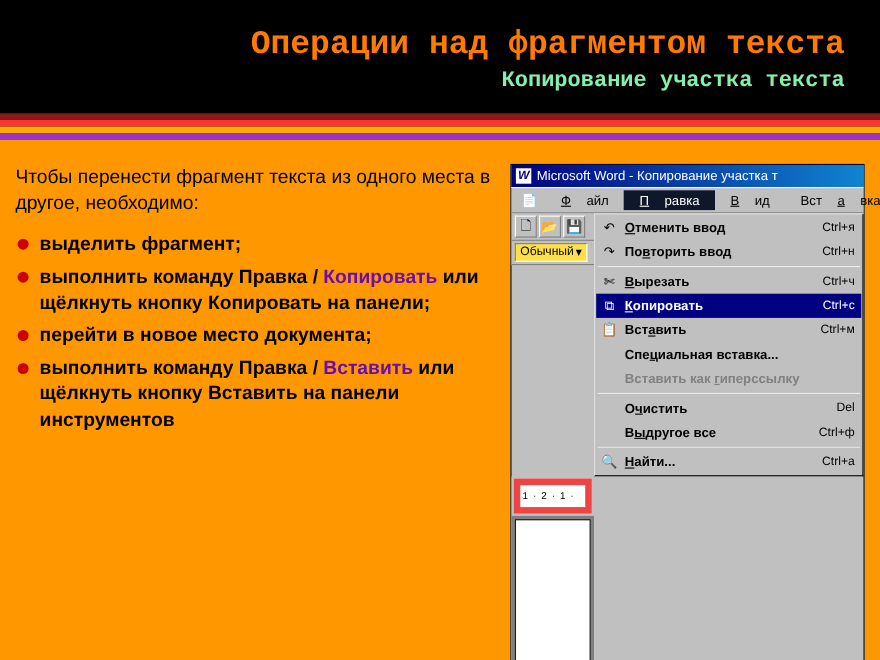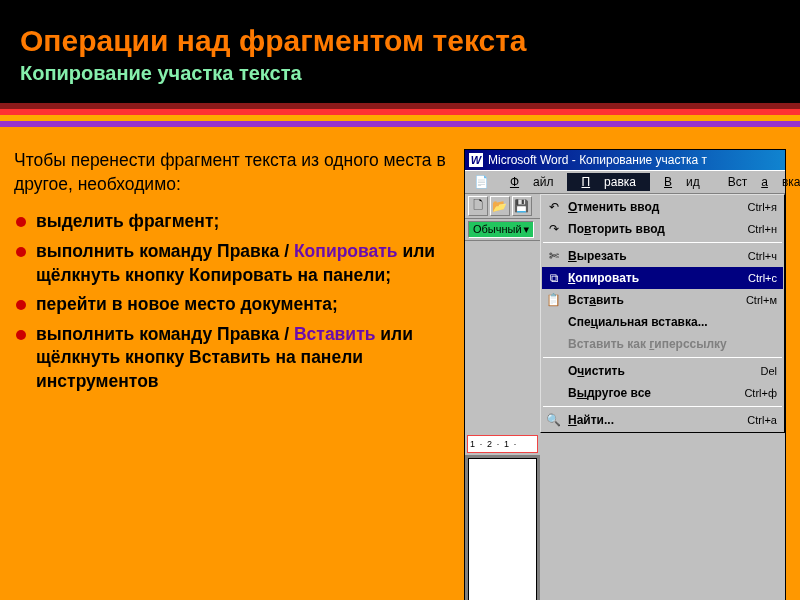--- a/index.html
+++ b/index.html
@@ -1,18 +1,18 @@
 <!DOCTYPE html>
 <html><head>
 <meta charset="utf-8">
 <style>
 * { margin: 0; padding: 0; box-sizing: border-box; }
 body { width: 800px; height: 600px; background: #000; font-family: Arial, sans-serif; overflow: hidden; }
 .slide { width: 100%; height: 100%; display: flex; flex-direction: column; }
-.header { background: #000; padding: 24px 20px 18px; text-align: left; }
+.header { background: #000; padding: 24px 32px 18px; text-align: right; font-family: Liberation Mono, monospace; }
 .title { color: #ff7a00; font-size: 30px; font-weight: bold; margin-bottom: 4px; }
 .subtitle { color: #86efac; font-size: 20px; font-weight: bold; }
 .stripes { width: 100%; }
 .stripe { height: 6px; }
 .s1 { background: #8b1a1a; }
 .s2 { background: #ff3333; }
 .s3 { background: #ffaa00; }
 .s4 { background: #9933cc; }
 .content { flex: 1; background: #ff9800; display: flex; padding: 22px 14px 14px; gap: 14px; }
 .left { flex: 1; color: #000; }
@@ -27,32 +27,32 @@
 .titlebar { background: linear-gradient(to right, #000080, #1084d0); color: #fff; padding: 3px 4px; display: flex; align-items: center; gap: 5px; font-size: 12px; white-space: nowrap; overflow: hidden; }
 .w-icon { width: 14px; height: 14px; background: #fff; color: #000080; font-weight: bold; font-size: 11px; display: flex; align-items: center; justify-content: center; font-style: italic; }
 .menubar { background: #c0c0c0; padding: 2px 2px; display: flex; gap: 0; border-top: 1px solid #fff; border-bottom: 1px solid #808080; }
 .menubar span { padding: 2px 7px; font-size: 12px; cursor: default; }
 .menubar .sel { background: #0f172a; color: #fff; }
 .mn-u { text-decoration: underline; }
 .toolbar1 { background: #c0c0c0; padding: 2px 3px; display: flex; gap: 2px; border-bottom: 1px solid #808080; align-items: center; }
 .tb-btn { width: 20px; height: 20px; background: #c0c0c0; border: 1px solid; border-color: #fff #808080 #808080 #fff; display: flex; align-items: center; justify-content: center; font-size: 12px; }
 .row2 { display: flex; }
 .toolbar2 { background: #c0c0c0; padding: 2px 3px; border-bottom: 1px solid #808080; display: flex; align-items: center; gap: 3px; }
-.style-box { background: #22c55e; border: 1px solid; border-color: #808080 #fff #fff #808080; padding: 1px 4px; font-size: 11px; width: 66px; display: flex; justify-content: space-between; }
+.style-box { background: #fde047; border: 1px solid; border-color: #808080 #fff #fff #808080; padding: 1px 4px; font-size: 11px; width: 66px; display: flex; justify-content: space-between; }
 .dropdown-menu { background: #c0c0c0; border: 1px solid; border-color: #dfdfdf #000 #000 #dfdfdf; padding: 1px; flex: 1; }
 .menu-item { display: flex; align-items: center; padding: 3px 6px 3px 4px; gap: 6px; font-size: 12px; }
 .menu-item.sel { background: #000080; color: #fff; }
 .menu-icon { width: 16px; height: 16px; display: flex; align-items: center; justify-content: center; font-size: 12px; }
 .menu-label { flex: 1; font-weight: bold; }
 .menu-shortcut { font-size: 11px; }
 .menu-sep { height: 1px; background: #808080; border-bottom: 1px solid #fff; margin: 2px 1px; }
 .menu-item.disabled { color: #808080; }
 .lower { display: flex; }
 .ruler-area { width: 75px; background: #c0c0c0; }
-.ruler { background: #fff; border: 1px solid #ef4444; margin: 2px; height: 18px; font-size: 9px; display: flex; align-items: center; padding: 0 2px; letter-spacing: 1px; color: #000; overflow: hidden; }
+.ruler { background: #fff; border: 6px solid #ef4444; margin: 2px; height: 32px; font-size: 9px; display: flex; align-items: center; padding: 0 2px; letter-spacing: 1px; color: #000; overflow: hidden; }
 .doc-area { background: #808080; height: 170px; padding: 3px; }
 .page { background: #fff; border: 1px solid #000; height: 100%; }
 </style>
 </head>
 <body>
 
 <div class="slide">
   <div class="header">
     <div class="title">Операции над фрагментом текста</div>
     <div class="subtitle">Копирование участка текста</div>

